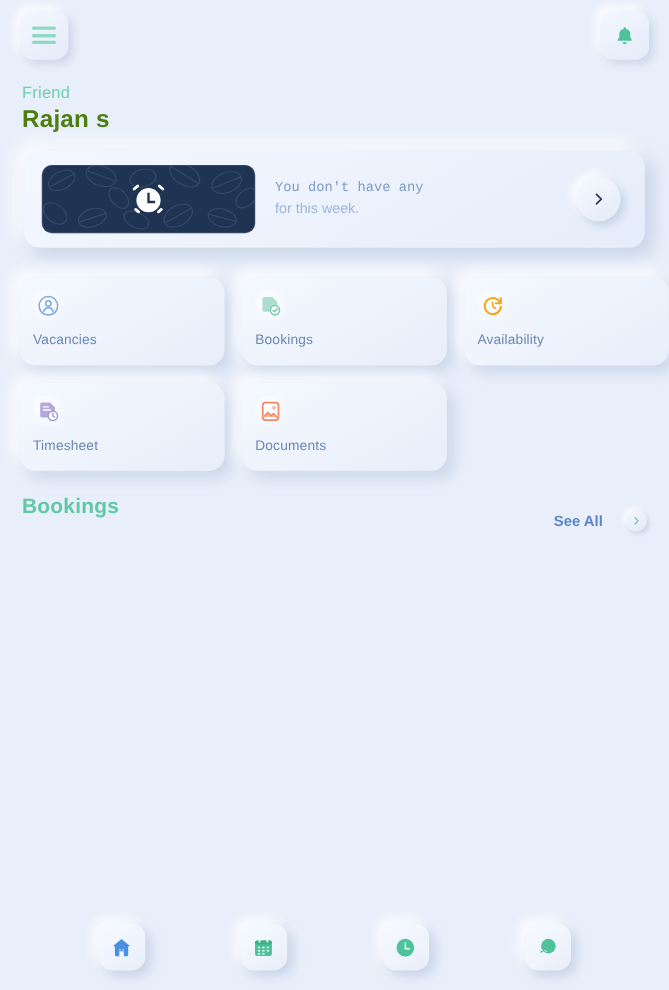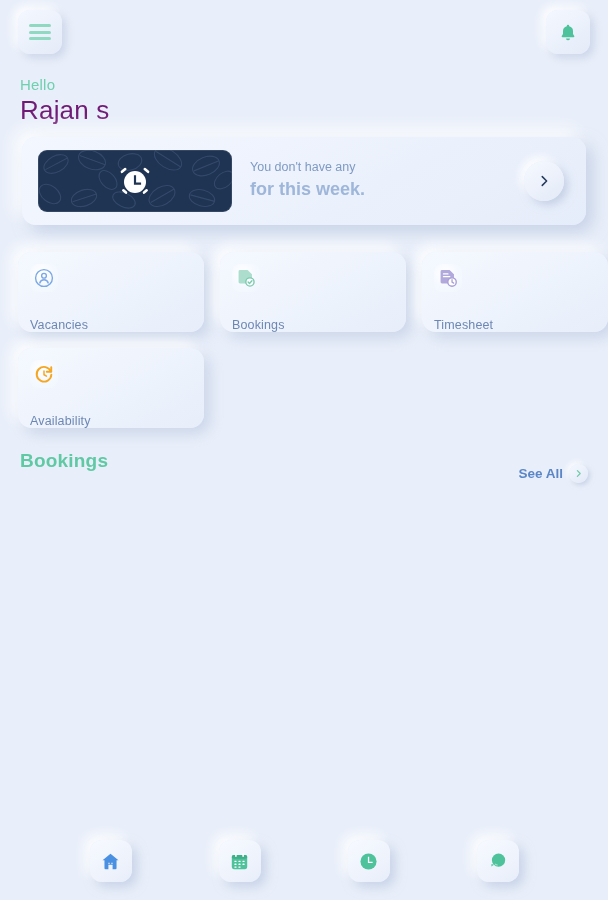--- a/index.html
+++ b/index.html
@@ -44,23 +44,23 @@
     position:absolute;
     left:20px; top:76px;
   }
   .hello {
     font-size:15px;
     color:#6ed0ae;
     letter-spacing:.2px;
     margin-bottom:2px;
   }
   .username {
-    font-size:26px;
-    font-weight:normal;
-    color:#701a75;
+    font-size:22px;
+    font-weight:bold;
+    color:#4d7c0f;
     letter-spacing:.2px;
   }
 
   
   .banner {
     position:absolute;
     left:22px; top:137px;
     width:564px; height:88px;
     border-radius:14px;
     background:linear-gradient(150deg,#f3f7ff,#e6edfa);
@@ -81,23 +81,23 @@
   .banner-thumb .leaves { position:absolute; inset:0; opacity:.55; }
   .banner-thumb .clock {
     position:absolute; left:50%; top:50%;
     transform:translate(-50%,-50%);
   }
   .banner-text {
     flex:1 1 auto;
     padding-left:18px;
     line-height:1.42;
   }
-  .bt-1 { font-size:12.5px; color:#7e9ac4; }
+  .bt-1 { font-size:12.5px; color:#7e9ac4;font-family:Liberation Mono, monospace; }
   .bt-2 { font-size:14px; font-weight:bold; color:#2f4a74; letter-spacing:.1px; }
-  .bt-3 { font-size:18px; color:#9db6da;font-weight:bold; }
+  .bt-3 { font-size:13px; color:#9db6da; }
 
   .banner-arrow {
     flex:0 0 auto;
     width:40px; height:40px;
     border-radius:50%;
     background:linear-gradient(145deg,#f6f9ff,#e3eaf7);
     box-shadow: 4px 4px 9px rgba(168,184,212,0.55),
                -4px -4px 9px rgba(255,255,255,0.95);
     display:flex; align-items:center; justify-content:center;
     margin-right:10px;
@@ -128,39 +128,39 @@
     border-radius:8px;
     display:flex; align-items:center; justify-content:center;
     margin-bottom:6px;
     background:radial-gradient(circle at 40% 35%, #ffffff 0%, rgba(244,248,255,0.85) 60%, rgba(232,239,250,0) 100%);
   }
   .tile-label {
     font-size:12.5px;
     color:#6d87b4;
     letter-spacing:.15px;
     position:absolute;
-    left:12px; bottom:0;
+    left:12px; bottom:16px;
   }
 
   
   .section {
     position:absolute;
     left:20px; right:20px; top:450px;
     display:flex; align-items:flex-start; justify-content:space-between;
   }
   .section-title {
     font-size:19px; font-weight:bold;
     color:#5fc9a4;
     letter-spacing:.2px;
     margin-bottom:3px;
   }
   .section-sub { font-size:13px; color:#7e9ac4; }
 
   .see-all {
-    display:flex; align-items:center; gap:6px;
+    display:flex; align-items:center; gap:21px;
     margin-top:14px;
     cursor:pointer;
   }
   .see-all-label { font-size:13.5px; color:#5a86c7; font-weight:bold; }
   .see-all-dot {
     width:19px; height:19px; border-radius:50%;
     background:linear-gradient(145deg,#f4f8ff,#e2e9f7);
     box-shadow: 2px 2px 5px rgba(168,184,212,0.55),
                -2px -2px 5px rgba(255,255,255,0.95);
     display:flex; align-items:center; justify-content:center;
@@ -201,21 +201,21 @@
 
   <div class="icon-btn bell-btn">
     <svg width="20" height="21" viewBox="0 0 24 24">
       <path d="M12 2.6a1.4 1.4 0 0 1 1.4 1.4v.55a6 6 0 0 1 4.6 5.83v3.3l1.5 2.5a.9.9 0 0 1-.78 1.37H5.28a.9.9 0 0 1-.78-1.37l1.5-2.5v-3.3a6 6 0 0 1 4.6-5.83V4A1.4 1.4 0 0 1 12 2.6z" fill="#4ec29b"></path>
       <path d="M9.7 19.1h4.6a2.3 2.3 0 0 1-4.6 0z" fill="#4ec29b"></path>
     </svg>
   </div>
 </div>
 
 <div class="greeting">
-  <div class="hello">Hello</div>
+  <div class="hello">Friend</div>
   <div class="username">Rajan s</div>
 </div>
 
 <div class="banner">
 
   <div class="banner-thumb">
     <svg class="leaves" viewBox="0 0 194 62" preserveAspectRatio="none">
       <g fill="none" stroke="#4a6285" stroke-width="1.1" opacity="0.9">
         <ellipse cx="18" cy="14" rx="13" ry="8" transform="rotate(-28 18 14)"></ellipse>
         <path d="M6 14 H31" transform="rotate(-28 18 14)"></path>
@@ -281,41 +281,51 @@
         <circle cx="16.3" cy="16.3" r="4.5" fill="#ffffff" stroke="#79c9ae" stroke-width="1.5"></circle>
         <path d="M14.3 16.4l1.5 1.5 2.7-2.9" fill="none" stroke="#79c9ae" stroke-width="1.5" stroke-linecap="round" stroke-linejoin="round"></path>
       </svg>
     </span>
     <span class="tile-label">Bookings</span>
   </div>
 
   <div class="tile">
     <span class="tile-icon">
       <svg width="22" height="22" viewBox="0 0 24 24">
+        <path d="M19.4 9.2A8 8 0 1 0 20 12.8" fill="none" stroke="#f5a623" stroke-width="2.1" stroke-linecap="round"></path>
+        <path d="M19.9 4.6v4.9h-4.9" fill="none" stroke="#f5a623" stroke-width="2.1" stroke-linecap="round" stroke-linejoin="round"></path>
+        <path d="M12 8.6v4.2l2.7 1.6" fill="none" stroke="#f5a623" stroke-width="1.6" stroke-linecap="round"></path>
+      </svg>
+    </span>
+    <span class="tile-label">Availability</span>
+  </div>
+
+  <div class="tile">
+    <span class="tile-icon">
+      <svg width="22" height="22" viewBox="0 0 24 24">
         <path d="M5.5 3.2h8.2l4.8 4.8v8.4a1.6 1.6 0 0 1-1.6 1.6H5.5a1.6 1.6 0 0 1-1.6-1.6V4.8a1.6 1.6 0 0 1 1.6-1.6z" fill="#a99fd8" opacity="0.9"></path>
         <path d="M7 7.6h5M7 10.6h7" stroke="#ffffff" stroke-width="1.3" stroke-linecap="round"></path>
         <circle cx="16.4" cy="16.4" r="4.6" fill="#ffffff" stroke="#a99fd8" stroke-width="1.5"></circle>
         <path d="M16.4 13.9v2.6l1.8 1.1" fill="none" stroke="#a99fd8" stroke-width="1.4" stroke-linecap="round"></path>
       </svg>
     </span>
     <span class="tile-label">Timesheet</span>
   </div>
 
-  <div class="tile">
-    <span class="tile-icon">
-      <svg width="22" height="22" viewBox="0 0 24 24">
-        <path d="M19.4 9.2A8 8 0 1 0 20 12.8" fill="none" stroke="#f5a623" stroke-width="2.1" stroke-linecap="round"></path>
-        <path d="M19.9 4.6v4.9h-4.9" fill="none" stroke="#f5a623" stroke-width="2.1" stroke-linecap="round" stroke-linejoin="round"></path>
-        <path d="M12 8.6v4.2l2.7 1.6" fill="none" stroke="#f5a623" stroke-width="1.6" stroke-linecap="round"></path>
-      </svg>
-    </span>
-    <span class="tile-label">Availability</span>
-  </div>
-
-
+
+  <div class="tile">
+    <span class="tile-icon">
+      <svg width="22" height="22" viewBox="0 0 24 24">
+        <rect x="4.2" y="3.4" width="15.6" height="17.2" rx="2.6" fill="none" stroke="#f08a66" stroke-width="1.7"></rect>
+        <circle cx="15.4" cy="8.4" r="1.9" fill="#f7b79c"></circle>
+        <path d="M5.2 17.4l4.1-4.5 3.3 3.3 2.3-2.1 4.0 3.9" fill="#f7b79c" stroke="#f08a66" stroke-width="1.4" stroke-linejoin="round"></path>
+      </svg>
+    </span>
+    <span class="tile-label">Documents</span>
+  </div>
 </div>
 
 <div class="section">
   <div>
     <div class="section-title">Bookings</div>
   </div>
 
   <div class="see-all">
     <span class="see-all-label">See All</span>
     <span class="see-all-dot">

